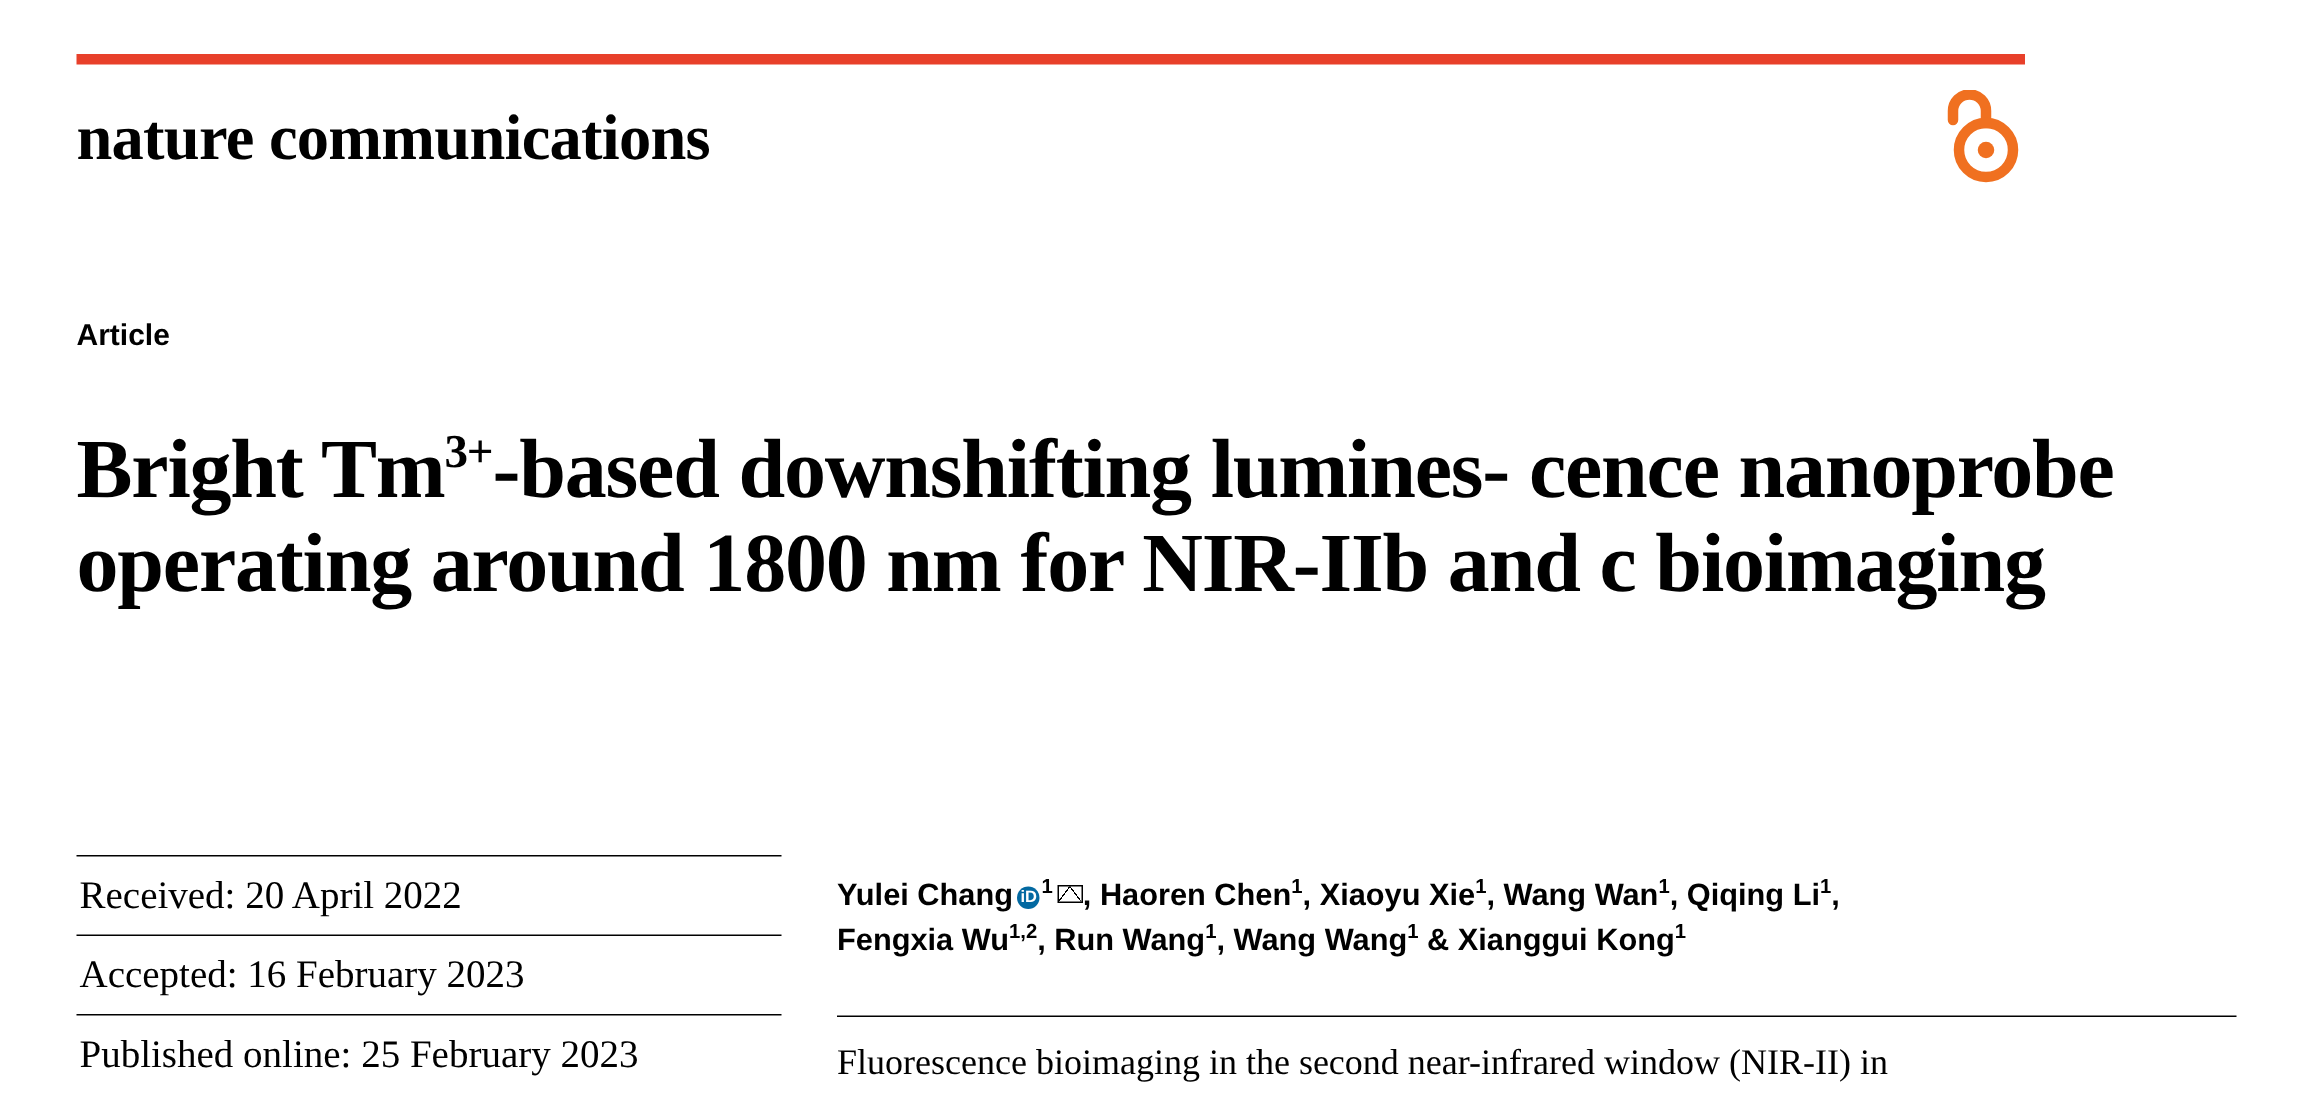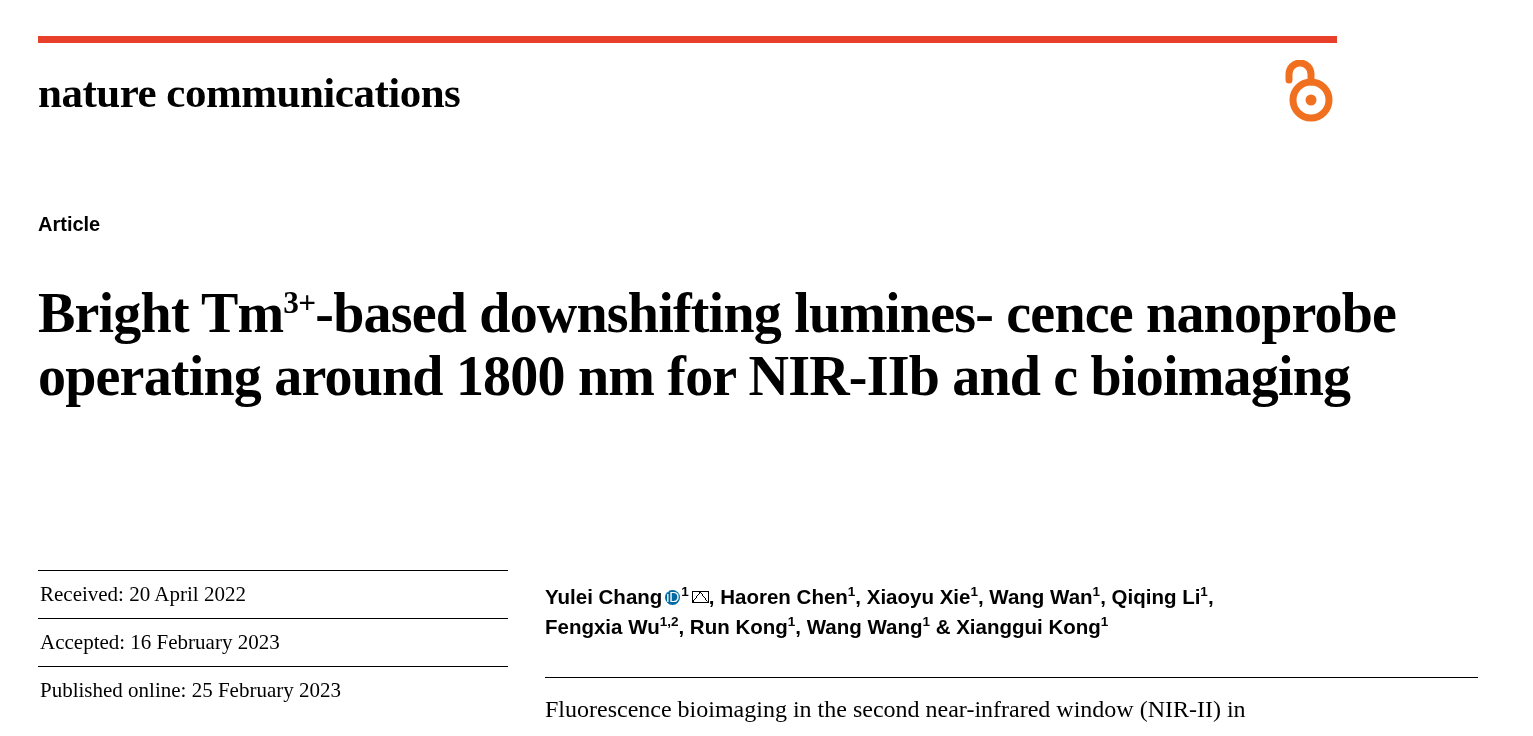--- a/index.html
+++ b/index.html
@@ -13,20 +13,21 @@
     overflow: hidden;
     font-family: "Liberation Serif", serif;
     color: #000000;
   }
   .page {
     position: relative;
     width: 1375px;
     height: 736px;
     box-sizing: border-box;
     padding: 0 54px;
+    margin-left: 13px;
   }
   .top-rule {
     position: absolute;
     left: 38px;
     right: 38px;
     top: 36px;
     height: 7px;
     background: #e8402a;
   }
   .journal-row {
@@ -99,21 +100,21 @@
     top: 570px;
     width: 470px;
   }
   .hist-rule {
     height: 1px;
     background: #000;
     width: 100%;
   }
   .hist-item {
     font-family: "Liberation Serif", serif;
-    font-size: 21px;
+    font-size: 26px;
     line-height: 1.0;
     padding: 13px 0 13px 2px;
     color: #000;
   }
   .right-col {
     position: absolute;
     left: 545px;
     top: 570px;
     width: 933px;
   }
@@ -130,25 +131,25 @@
     vertical-align: 0.58em;
     line-height: 0;
   }
   .orcid {
     display: inline-block;
     width: 15px;
     height: 15px;
     border-radius: 50%;
     background: #0369a1;
     color: #fff;
-    font-size: 14px;
+    font-size: 11px;
     line-height: 15px;
     text-align: center;
     font-family: "Liberation Sans", sans-serif;
-    font-weight: 400;
+    font-weight: 700;
     vertical-align: 2px;
     margin: 0 1px 0 3px;
   }
   .envelope {
     display: inline-block;
     width: 17px;
     height: 12px;
     border: 1.4px solid #000;
     position: relative;
     vertical-align: 1px;
@@ -214,19 +215,19 @@
     <div class="hist-rule"></div>
     <div class="hist-item">Accepted: 16 February 2023</div>
     <div class="hist-rule"></div>
     <div class="hist-item">Published online: 25 February 2023</div>
   </div>
 
   <div class="right-col">
     <div class="authors">
       <span>Yulei Chang</span><span class="orcid">iD</span><sup>1</sup><span class="envelope"></span><span>, Haoren Chen</span><sup>1</sup><span>, Xiaoyu Xie</span><sup>1</sup><span>, Wang Wan</span><sup>1</sup><span>, Qiqing Li</span><sup>1</sup><span>,</span>
       <br>
-      <span>Fengxia Wu</span><sup>1,2</sup><span>, Run Kong</span><sup>1</sup><span>, Wang Wang</span><sup>1</sup><span> &amp; Xianggui Kong</span><sup>1</sup>
+      <span>Fengxia Wu</span><sup>1,2</sup><span>, Run Wang</span><sup>1</sup><span>, Wang Wang</span><sup>1</sup><span> &amp; Xianggui Kong</span><sup>1</sup>
     </div>
     <div class="abs-rule"></div>
     <div class="abstract">Fluorescence bioimaging in the second near-infrared window (NIR-II) in</div>
   </div>
 
 </div>
 
 </body></html>

